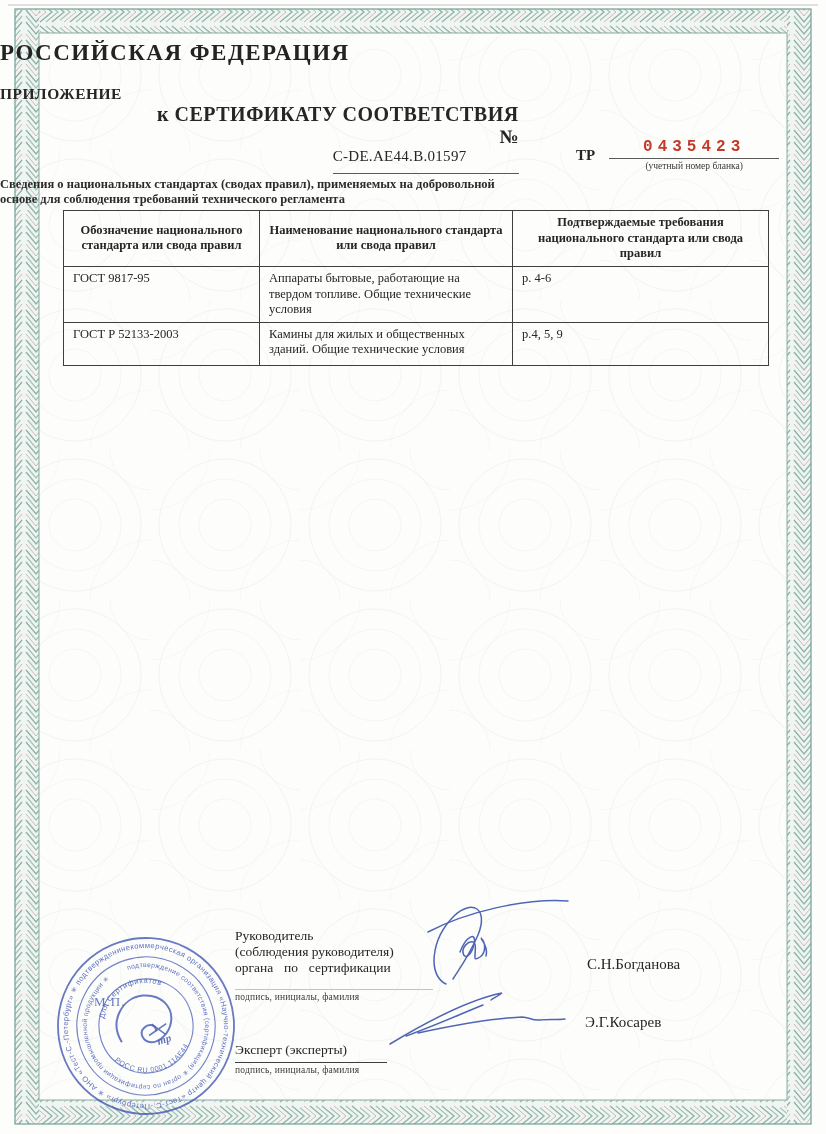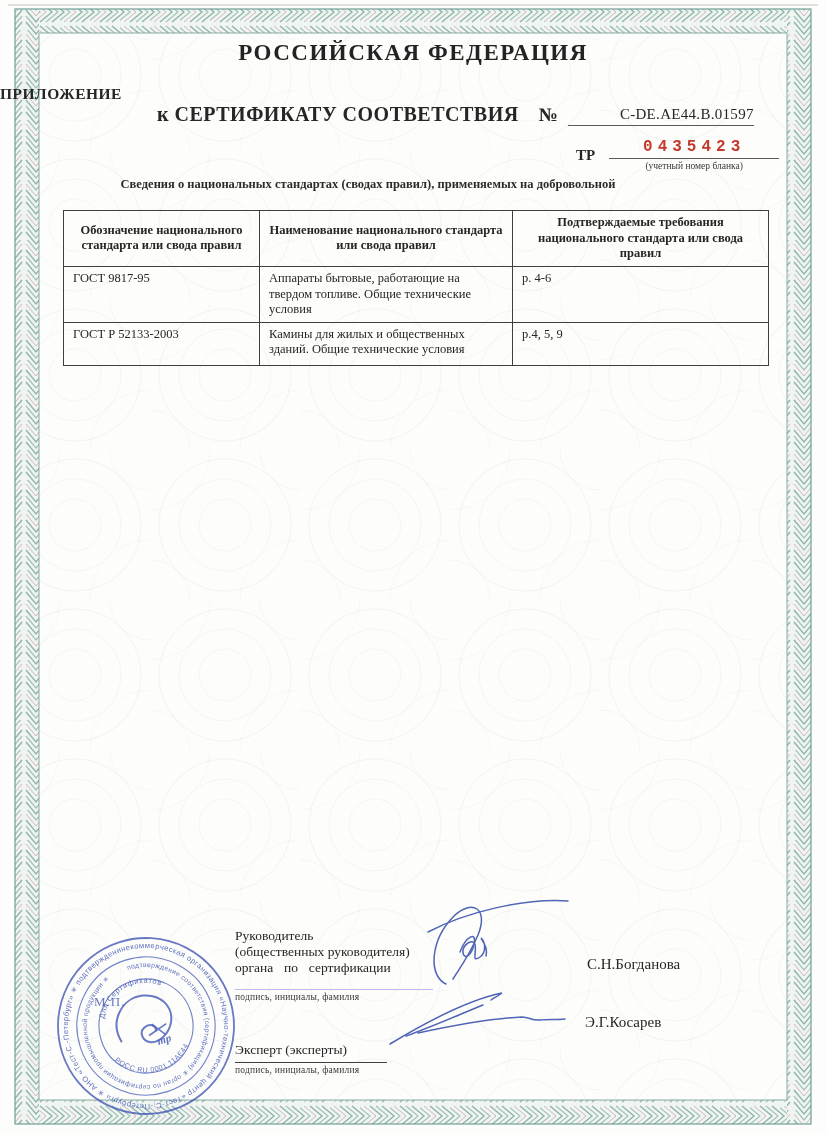--- a/index.html
+++ b/index.html
@@ -10,53 +10,53 @@
     background:#fdfdfb;
     font-family:"Liberation Serif", serif;
     color:#262626;
     overflow:hidden;
   }
   .bg-svg, .abs{position:absolute;}
   .bg-svg{left:0;top:0;z-index:0;}
   .content{position:absolute;left:0;top:0;width:826px;height:1134px;z-index:2;}
 
   .country-title{
-    top:40px;left:0;width:826px;text-align:center;
+    top:40px;left:0;width:826px;text-align:left;
     font-size:23px;font-weight:bold;letter-spacing:1.5px;color:#232323;
   }
   .appendix-label{
     top:85px;left:0;width:826px;text-align:left;
     font-size:15.5px;font-weight:bold;letter-spacing:.5px;
   }
   .cert-line{
-    top:103px;left:157px;display:flex;align-items:flex-end;
+    top:103px;left:157px;display:flex;align-items:flex-end;flex-direction:column;
   }
   .cert-line .lbl{font-size:20px;font-weight:bold;letter-spacing:.5px;white-space:nowrap;}
   .cert-line .nosign{font-size:19px;font-weight:bold;margin-left:20px;}
   .cert-number-field{
-    margin-left:10px;width:186px;text-align:right;
+    margin-left:10px;width:186px;text-align:left;
     font-size:15px;letter-spacing:.3px;
-    border-bottom:1px solid #5a5a5a;padding-bottom:2px;
+    border-bottom:1px solid #5a5a5a;padding-bottom:8px;
   }
   .cert-type{
     top:133px;left:200px;width:400px;text-align:center;
     font-size:11.5px;font-weight:bold;color:#333;
   }
   .tr-row{top:138px;left:576px;display:flex;align-items:flex-start;}
   .tr-row .tr-lbl{font-size:15px;font-weight:bold;margin-top:9px;}
   .blank-field{margin-left:14px;width:170px;}
   .blank-number{
     display:block;text-align:center;
     font-family:"Liberation Mono", monospace;
     font-size:16px;font-weight:bold;letter-spacing:5px;
     color:#c5392b;border-bottom:1px solid #5a5a5a;padding-bottom:2px;
   }
   .blank-caption{display:block;text-align:center;font-size:9.5px;color:#3a3a3a;margin-top:2px;}
 
-  .intro{top:177px;left:0;width:736px;text-align:center;
+  .intro{top:177px;left:0;width:736px;text-align:left;
     font-size:12.5px;font-weight:bold;line-height:1.22;color:#2b2b2b;}
 
   table.standards{
     position:absolute;top:210px;left:63px;width:705px;
     border-collapse:collapse;table-layout:fixed;
     font-size:12.5px;line-height:1.25;
   }
   table.standards th, table.standards td{
     border:1.5px solid #3f3f3f;padding:4px 9px;
     background:transparent;
@@ -193,20 +193,21 @@
     <div class="abs tr-row">
       <span class="tr-lbl">ТР</span>
       <span class="blank-field">
         <span class="blank-number">0435423</span>
         <span class="blank-caption">(учетный номер бланка)</span>
       </span>
     </div>
 
     <div class="abs intro">
       <div>Сведения о национальных стандартах (сводах правил), применяемых на добровольной</div>
+      <div>основе для соблюдения требований технического регламента</div>
     </div>
 
     <table class="standards">
       <colgroup>
           <col style="width:196px">
           <col style="width:253px">
           <col style="width:256px">
         </colgroup>
       <thead>
         <tr>
@@ -225,21 +226,21 @@
           <td>ГОСТ Р 52133-2003</td>
           <td>Камины для жилых и общественных зданий. Общие технические условия</td>
           <td>р.4, 5, 9</td>
         </tr>
       </tbody>
     </table>
 
     <div class="abs sig-head-block">
       <div class="role-lines">
         <div>Руководитель</div>
-        <div>(общественных руководителя)</div>
+        <div>(соблюдения руководителя)</div>
         <div class="l3">органа по сертификации</div>
       </div>
       <div class="sig-caption">подпись, инициалы, фамилия</div>
     </div>
 
     <div class="abs name-head">С.Н.Богданова</div>
 
     <div class="abs sig-expert-block">
       <div class="role">Эксперт (эксперты)</div>
       <div class="sig-caption">подпись, инициалы, фамилия</div>

